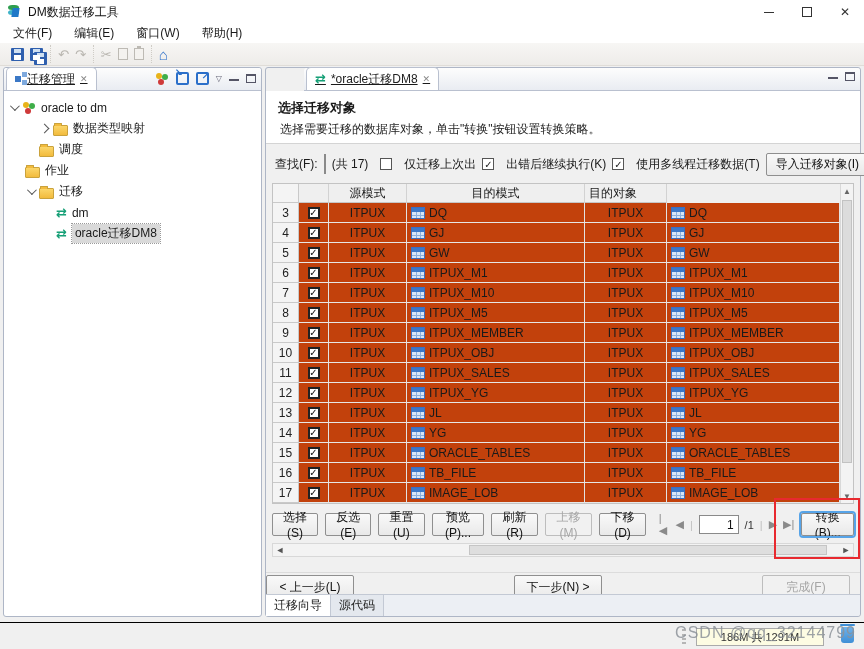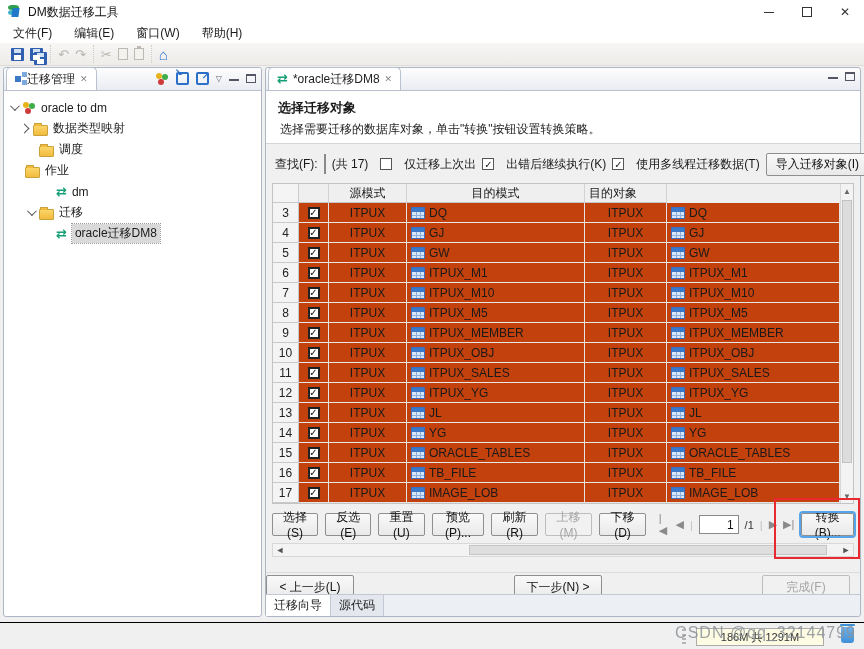--- a/index.html
+++ b/index.html
@@ -33,22 +33,22 @@
   .tb-glyph { font-size:13px; color:#b9b6b0; line-height:1; }
   .copy-ic, .paste-ic { width:10px; height:12px; border:1px solid #bdbab4; background:#f4f2ef; position:relative; }
   .copy-ic::before { content:""; position:absolute; left:-4px; top:-3px; width:10px; height:12px; border:1px solid #c9c6c0; background:#eceae6; z-index:-1; }
   .paste-ic::before { content:""; position:absolute; left:2px; top:-3px; width:4px; height:3px; background:#bdbab4; }
   .home-ic { font-size:15px; font-weight:bold; color:#2b6fc9; line-height:1; }
 
   
   .main { position:absolute; top:67px; left:0; right:0; bottom:27px; }
   .panel { position:absolute; border:1px solid #aeb6c6; background:#fff; border-radius:3px; }
   .panel-left { left:3px; top:0; width:259px; bottom:5px; }
-  .panel-right { left:265px; top:0; right:3px; bottom:5px; background:#f0f0f0; }
-  .tabstrip { height:23px; background:linear-gradient(#fdfdfd,#e9ecf2); border-bottom:1px solid #b9c0cf; display:flex; align-items:flex-end; position:relative; border-radius:3px 3px 0 0; }
+  .panel-right { left:265px; top:0; right:3px; bottom:5px; background:#f0f0f0;padding-left:38px; }
+  .tabstrip { height:23px; background:linear-gradient(#fdfdfd,#e9ecf2); border-bottom:1px solid #b9c0cf; display:flex; align-items:flex-end; position:relative; border-radius:3px 3px 0 0;text-decoration:underline; }
   .tab-active { height:23px; background:#fff; border:1px solid #b9c0cf; border-bottom:none; border-radius:5px 5px 0 0; display:flex; align-items:center; gap:5px; padding:0 8px; margin-left:2px; }
   .tab-label { font-size:12px; color:#222; }
   .tab-close { font-size:9px; color:#888; }
   .strip-icons { position:absolute; right:5px; top:4px; display:flex; align-items:center; gap:7px; }
   .dots-ic { width:14px; height:13px; position:relative; }
   .dots-ic::before { content:""; position:absolute; width:6px; height:6px; border-radius:50%; background:#e8b31a; left:1px; top:1px; box-shadow:6px 1px 0 #3fae49, 2px 6px 0 #cf3a3a; }
   .imp-ic, .exp-ic { width:13px; height:13px; border:2px solid #2b6fc9; border-radius:2px; position:relative; }
   .imp-ic::before { content:"↘"; position:absolute; left:-3px; top:-7px; font-size:10px; font-weight:bold; color:#2b6fc9; }
   .exp-ic::before { content:"↗"; position:absolute; right:-3px; top:-4px; font-size:10px; font-weight:bold; color:#2b6fc9; }
   .chev-down-sm { font-size:8px; color:#667; }
@@ -194,44 +194,44 @@
         <span class="ico-min"></span>
         <span class="ico-max"></span>
       </div>
     </div>
     <div class="tree" id="tree-container">
         <div class="tree-row" style="padding-left: 6px;">
           <span class="chev down"></span>
           <span class="dots-ic"></span>
           <span class="tree-label">oracle  to dm</span>
         </div>
-        <div class="tree-row" style="padding-left: 17px;">
+        <div class="tree-row" style="padding-left: 37px;">
           <span class="chev right"></span>
           <span class="folder"></span>
           <span class="tree-label">数据类型映射</span>
         </div>
         <div class="tree-row" style="padding-left: 23px;">
           <span class="chev none"></span>
           <span class="folder"></span>
           <span class="tree-label">调度</span>
         </div>
         <div class="tree-row" style="padding-left: 9px;">
           <span class="chev none"></span>
           <span class="folder"></span>
           <span class="tree-label">作业</span>
         </div>
+        <div class="tree-row" style="padding-left: 23px;">
+          <span class="chev down"></span>
+          <span class="folder"></span>
+          <span class="tree-label">迁移</span>
+        </div>
         <div class="tree-row" style="padding-left: 40px;">
           <span class="chev none"></span>
           <span class="mig-ic"></span>
           <span class="tree-label">dm</span>
-        </div>
-        <div class="tree-row" style="padding-left: 23px;">
-          <span class="chev down"></span>
-          <span class="folder"></span>
-          <span class="tree-label">迁移</span>
         </div>
         <div class="tree-row selected" style="padding-left: 40px;">
           <span class="chev none"></span>
           <span class="mig-ic"></span>
           <span class="tree-label">oracle迁移DM8</span>
         </div>
       </div>
   </div>
 
   <div class="panel panel-right">

